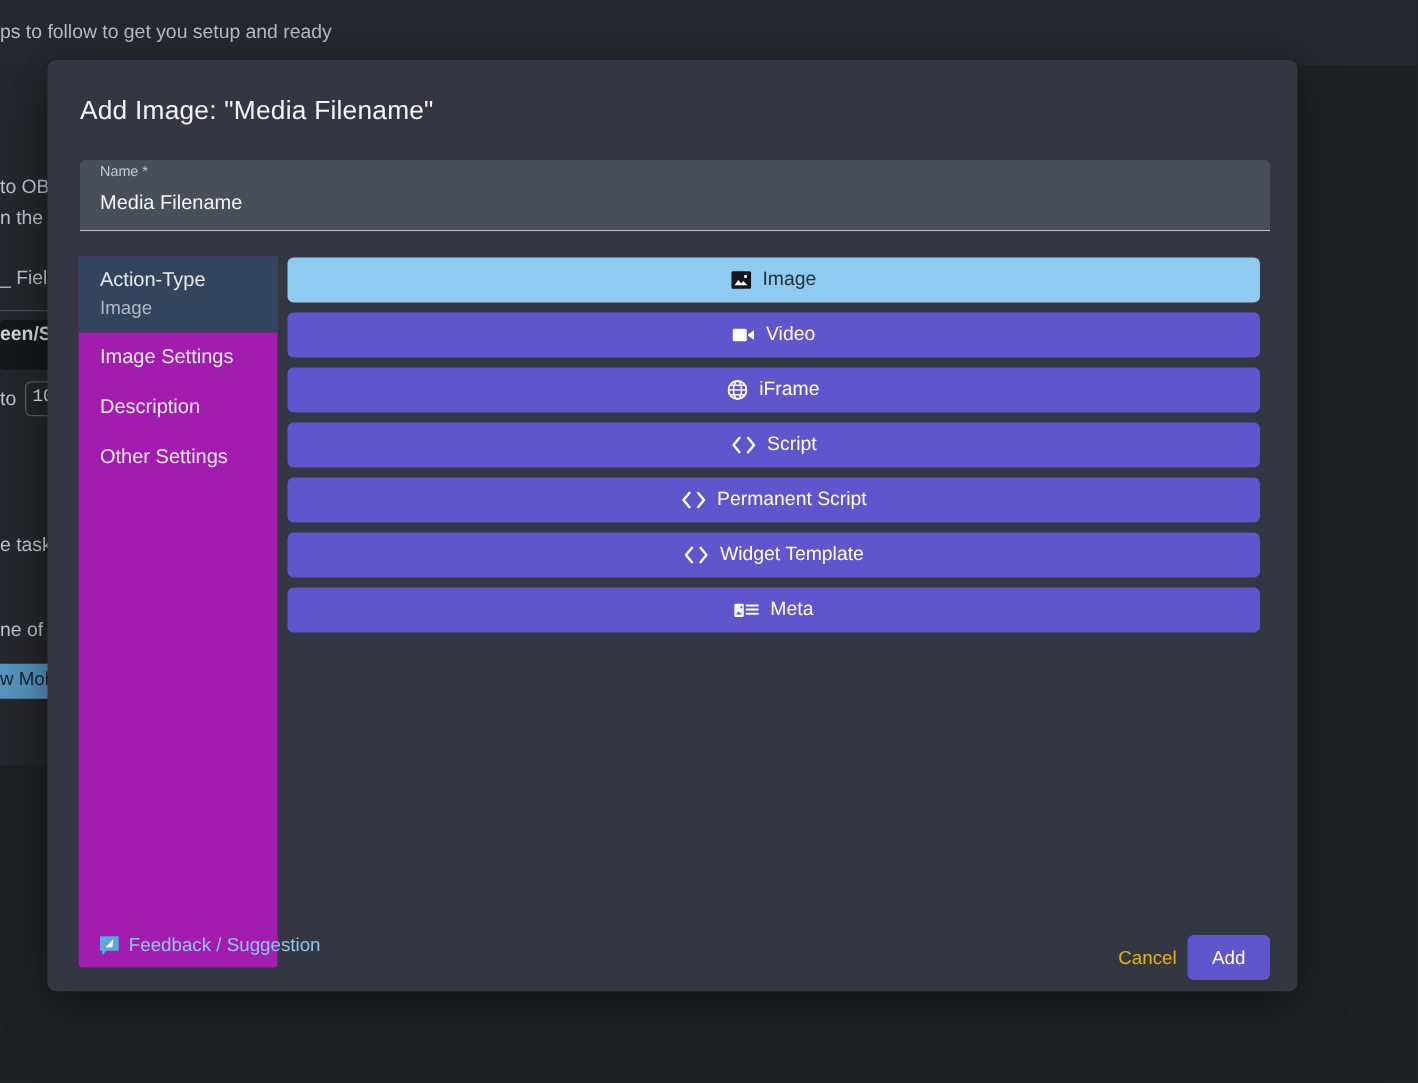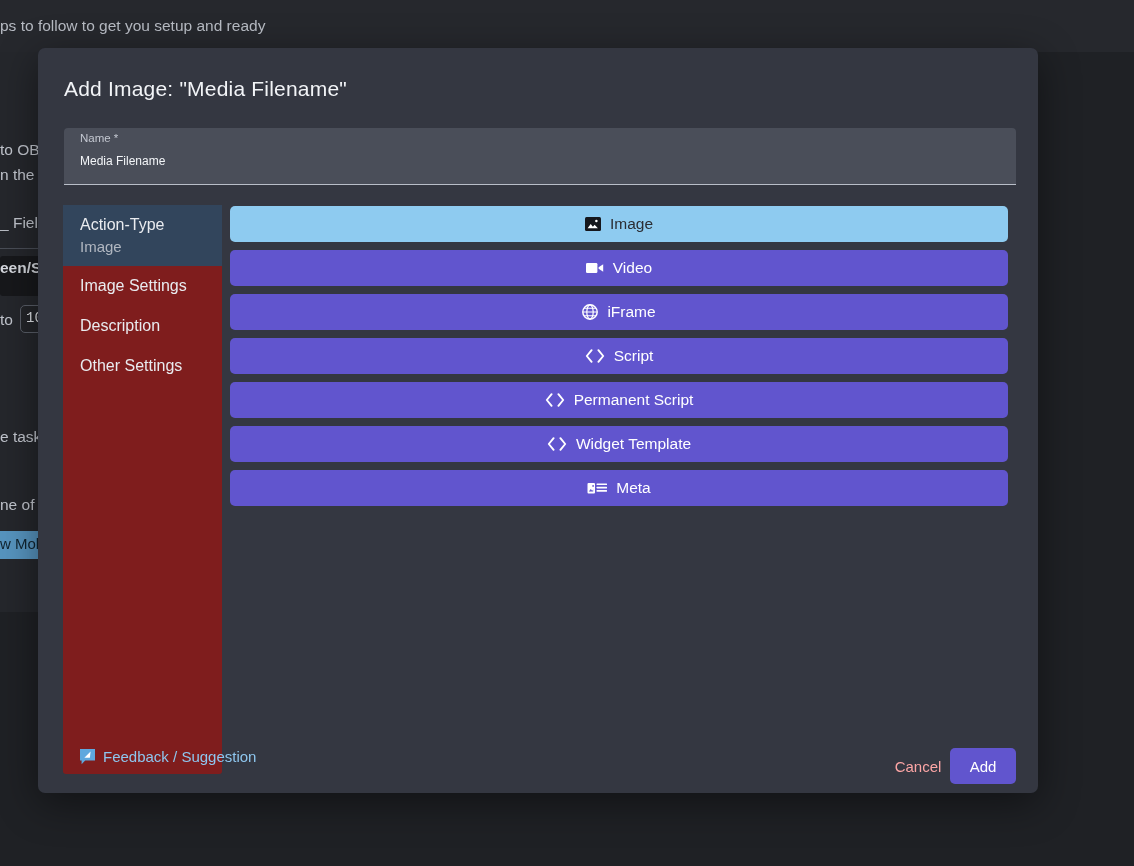--- a/index.html
+++ b/index.html
@@ -85,28 +85,28 @@
     background: #4a4e59;
     border-radius: 4px 4px 0 0;
     border-bottom: 1px solid #b9bec8;
   }
   .name-label {
     position: absolute; left: 16px; top: 4px;
     font-size: 11.5px; color: #c3c7d0;
   }
   .name-value {
     position: absolute; left: 16px; top: 26px;
-    font-size: 12px; color: #f3f5f8;
+    font-size: 16px; color: #f3f5f8;
   }
 
   
   .side {
     position: absolute; left: 25px; top: 157px;
     width: 159px; height: 569px;
-    background: #7f1d1d;
+    background: #a21caf;
     border-radius: 3px;
   }
   .side-item {
     position: relative; width: 100%;
     padding: 11px 0 11px 17px;
     color: #e9ebef; font-size: 16px; cursor: pointer;
   }
   .side-item.active { background: #32455c; }
   .side-item .sub {
     display: block; margin-top: 4px;
@@ -139,21 +139,21 @@
     position: absolute; left: 41px; top: 700px;
     display: flex; align-items: flex-start; gap: 7px;
     cursor: pointer;
   }
   .feedback-label { font-size: 15px; color: #8ec6ee; }
   .btn-cancel {
     position: absolute; left: 840px; top: 700px;
     width: 80px; height: 36px;
     display: flex; align-items: center; justify-content: center;
     background: transparent; border: none;
-    color: #fca5a5; font-size: 15px;
+    color: #eab308; font-size: 15px;
     font-family: "Liberation Sans", sans-serif;
     cursor: pointer;
   }
   .btn-add {
     position: absolute; left: 912px; top: 700px;
     width: 66px; height: 36px;
     display: flex; align-items: center; justify-content: center;
     background: #6155ce; border: none; border-radius: 5px;
     color: #ffffff; font-size: 15px;
     font-family: "Liberation Sans", sans-serif;

